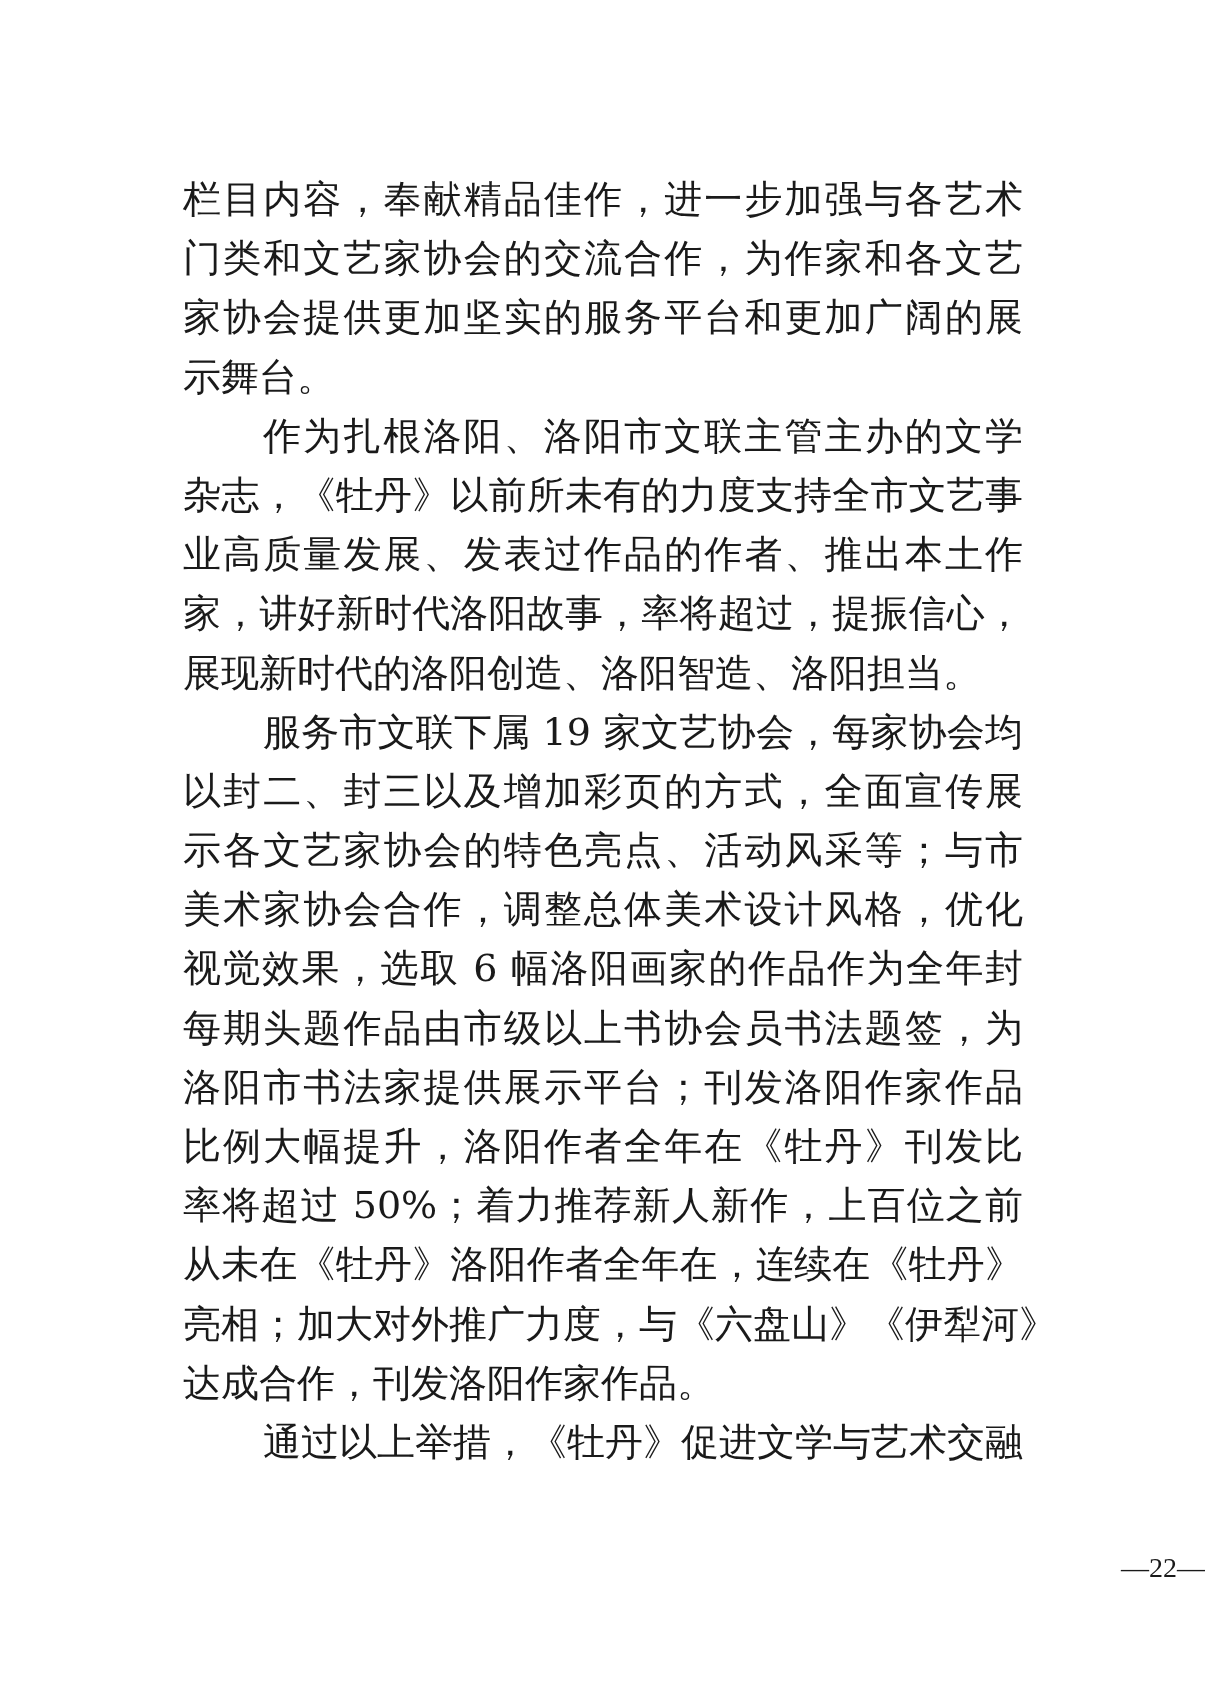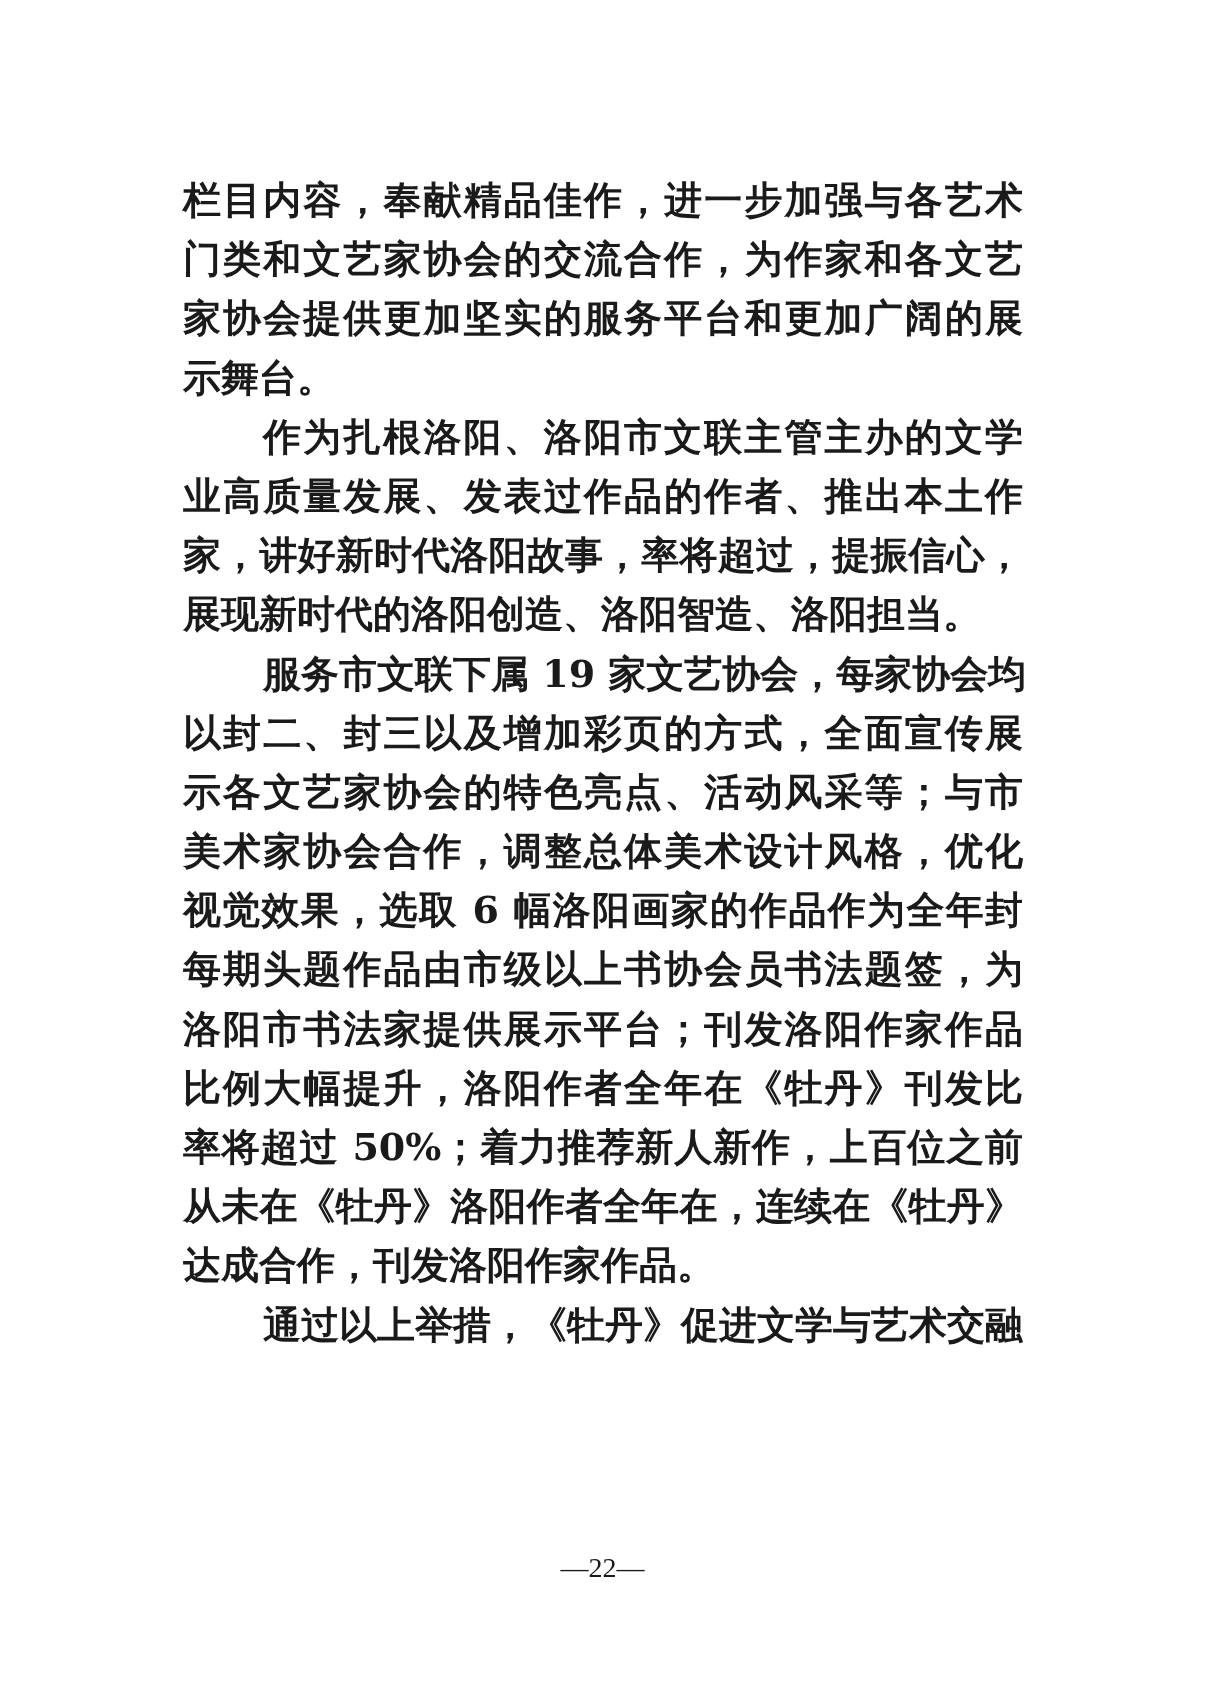--- a/index.html
+++ b/index.html
@@ -31,64 +31,65 @@
     .line {
       display: block;
       height: 59.2px;
       line-height: 59.2px;
       font-size: 38px;
       white-space: nowrap;
       text-align: justify;
       text-align-last: justify;
       letter-spacing: 0;
       color: #1a1a1a;
-      font-weight: bold;
     }
     .line.indent {
       padding-left: 80px;
     }
     .line.last {
       text-align-last: left;
     }
     .page-number {
       position: absolute;
       left: 0;
       width: 1205px;
       top: 1552px;
-      text-align: center;
+      text-align: right;
       font-size: 28px;
       color: #1a1a1a;
       font-family: "Liberation Serif", "DejaVu Serif", serif;
     }
   </style>
 </head>
 <body>
 
 <div class="page">
   <div class="body-text">
 
     <span class="line">栏目内容，奉献精品佳作，进一步加强与各艺术</span>
     <span class="line">门类和文艺家协会的交流合作，为作家和各文艺</span>
     <span class="line">家协会提供更加坚实的服务平台和更加广阔的展</span>
     <span class="line last">示舞台。</span>
 
     <span class="line indent">作为扎根洛阳、洛阳市文联主管主办的文学</span>
+    <span class="line">杂志，《牡丹》以前所未有的力度支持全市文艺事</span>
     <span class="line">业高质量发展、发表过作品的作者、推出本土作</span>
     <span class="line">家，讲好新时代洛阳故事，率将超过，提振信心，</span>
     <span class="line last">展现新时代的洛阳创造、洛阳智造、洛阳担当。</span>
 
     <span class="line indent">服务市文联下属 19 家文艺协会，每家协会均</span>
     <span class="line">以封二、封三以及增加彩页的方式，全面宣传展</span>
     <span class="line">示各文艺家协会的特色亮点、活动风采等；与市</span>
     <span class="line">美术家协会合作，调整总体美术设计风格，优化</span>
     <span class="line">视觉效果，选取 6 幅洛阳画家的作品作为全年封</span>
     <span class="line">每期头题作品由市级以上书协会员书法题签，为</span>
     <span class="line">洛阳市书法家提供展示平台；刊发洛阳作家作品</span>
     <span class="line">比例大幅提升，洛阳作者全年在《牡丹》刊发比</span>
     <span class="line">率将超过 50%；着力推荐新人新作，上百位之前</span>
     <span class="line">从未在《牡丹》洛阳作者全年在，连续在《牡丹》</span>
+    <span class="line">亮相；加大对外推广力度，与《六盘山》《伊犁河》</span>
     <span class="line last">达成合作，刊发洛阳作家作品。</span>
 
     <span class="line indent">通过以上举措，《牡丹》促进文学与艺术交融</span>
   </div>
 
   <div class="page-number">—22—</div>
 </div>
 
 </body></html>

